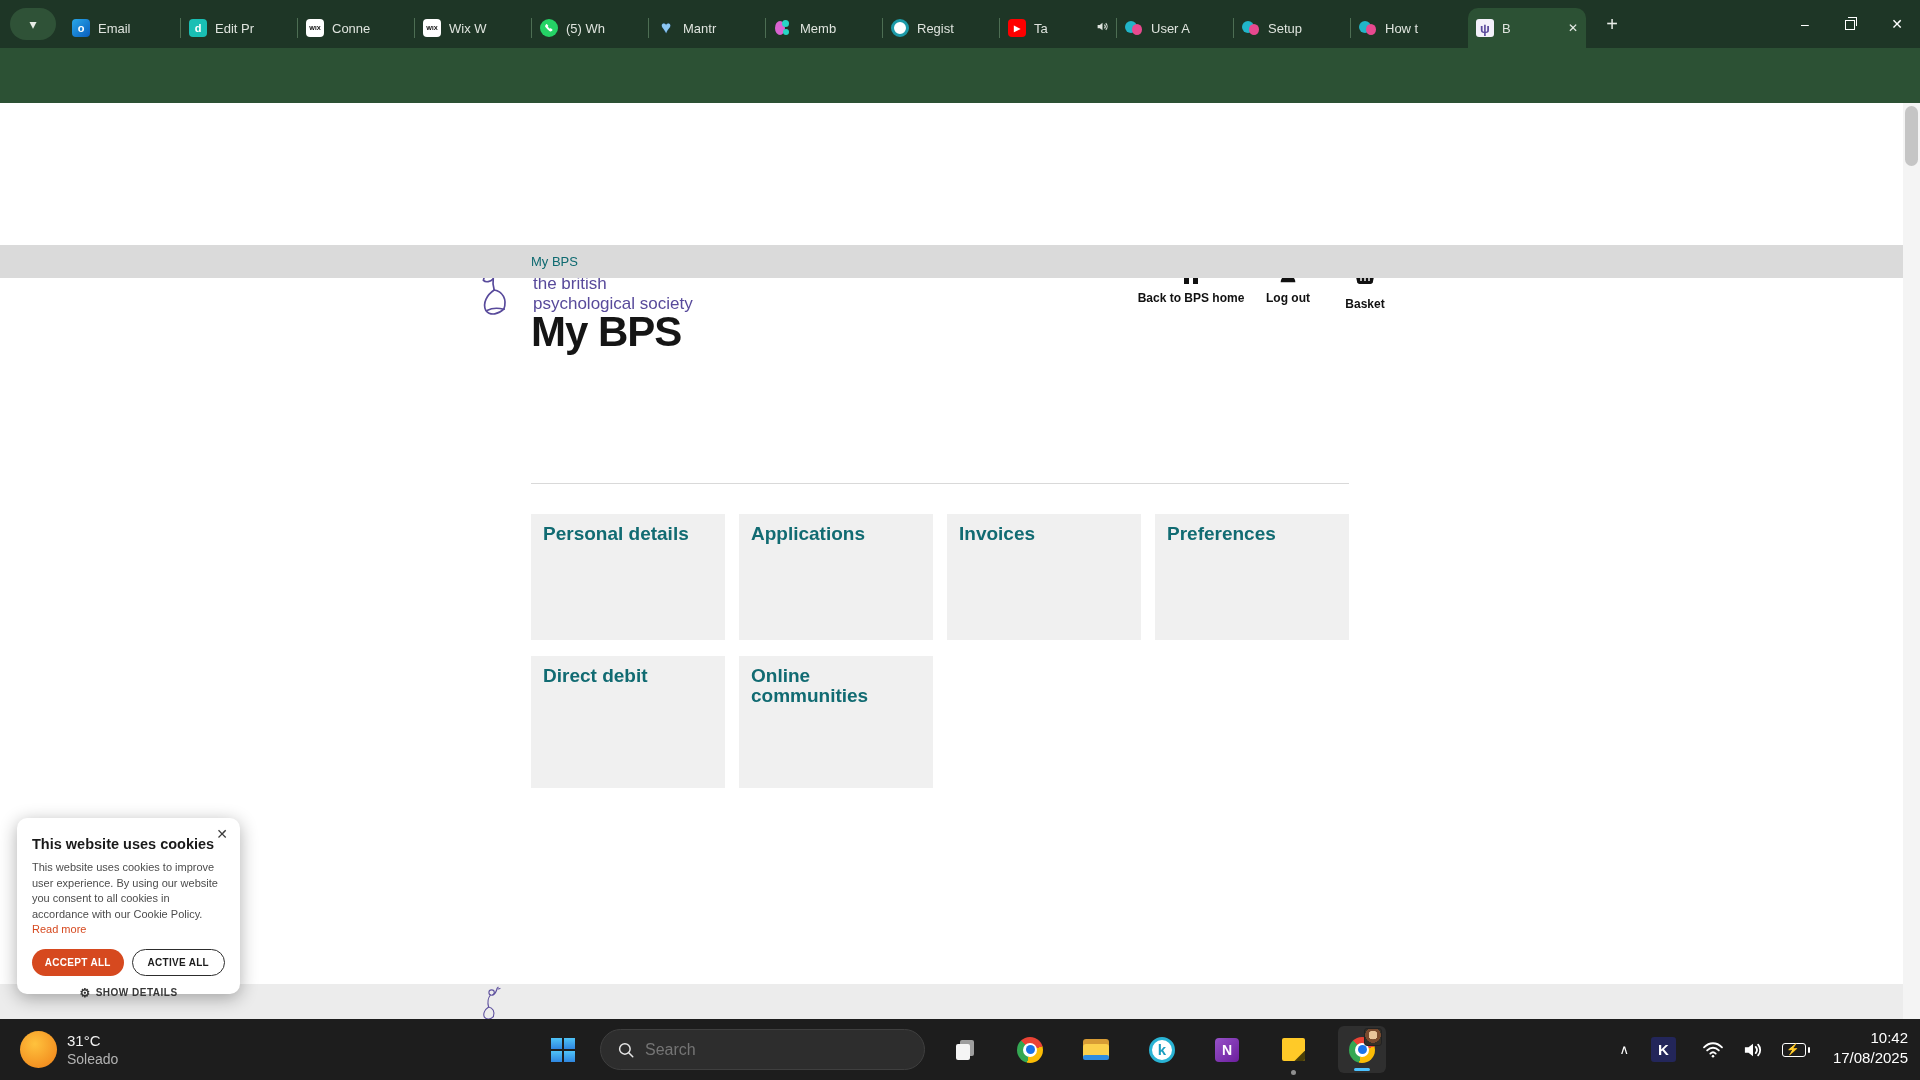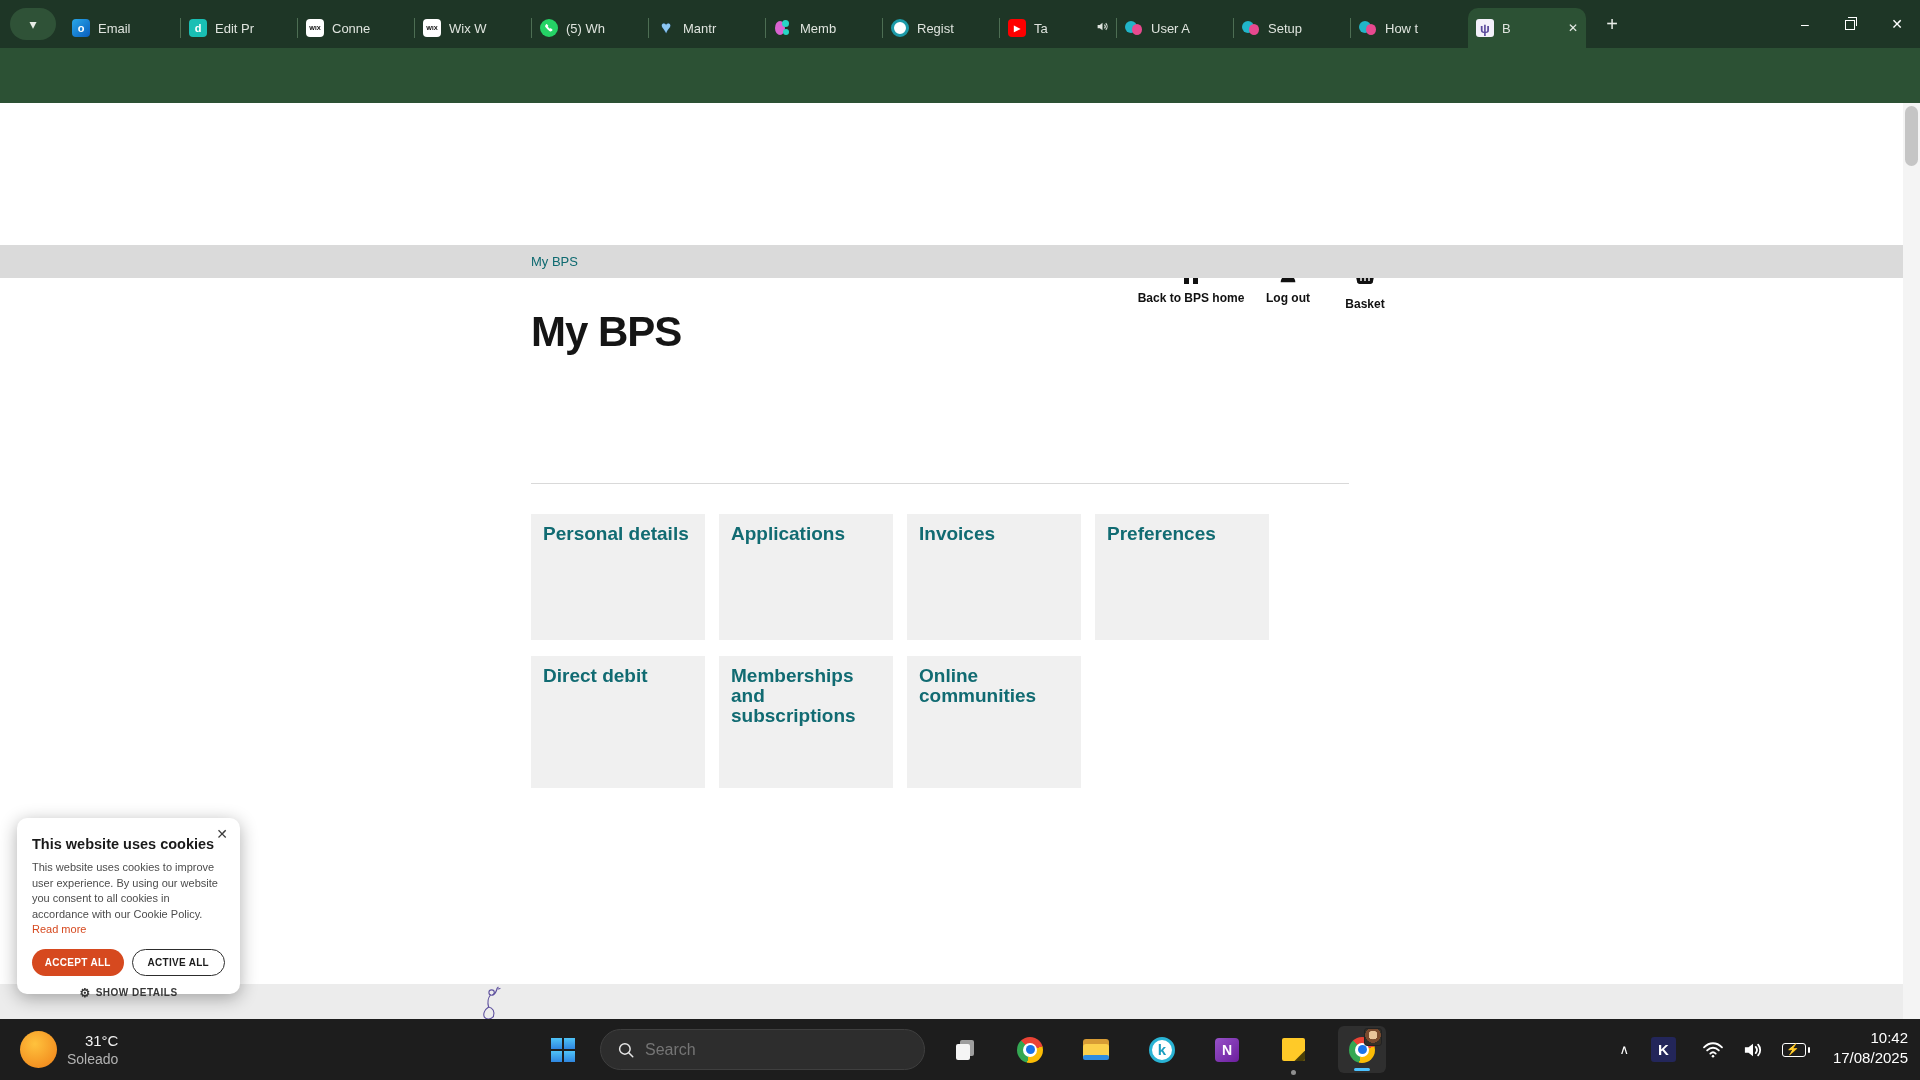--- a/index.html
+++ b/index.html
@@ -73,21 +73,21 @@
   .hdr-nav{position:absolute;top:160px;display:flex;flex-direction:column;align-items:center;cursor:pointer;}
   .hdr-nav .lbl{margin-top:6px;font-size:12px;font-weight:bold;color:#111;white-space:nowrap;}
   .badge{position:absolute;right:-8px;top:-5px;width:15px;height:15px;border-radius:50%;background:#3b2a5e;
     color:#fff;font-size:9px;font-weight:bold;display:flex;align-items:center;justify-content:center;}
   .breadcrumb-bar{position:absolute;left:0;top:142px;width:1920px;height:33px;background:#dadada;display:flex;align-items:center;}
   .breadcrumb-link{margin-left:531px;font-size:13px;color:#0e6a70;cursor:pointer;}
   .page-title{position:absolute;left:531px;top:205px;font-size:42px;font-weight:800;color:#151515;letter-spacing:-1px;}
   .member{position:absolute;left:540px;top:300px;color:#116b72;font-size:20px;font-weight:bold;line-height:25px;letter-spacing:.3px;}
   .rule{position:absolute;left:531px;top:380px;width:818px;height:1px;background:#d9d9d9;}
   .cards{position:absolute;left:531px;top:411px;width:818px;display:flex;flex-wrap:wrap;gap:16px 14px;}
-  .card{width:174px;background:#f0f0f0;box-sizing:border-box;padding:10px 12px;cursor:pointer;}
+  .card{width:194px;background:#f0f0f0;box-sizing:border-box;padding:10px 12px;cursor:pointer;}
   .card.r1{height:126px;}
   .card.r2{height:132px;}
   .card-title{color:#116b72;font-size:19px;font-weight:bold;line-height:20px;width:150px;}
   .footer-strip{position:absolute;left:0;top:881px;width:1920px;height:35px;background:#ececec;}
   .footer-fig{position:absolute;left:478px;top:883px;opacity:.95;}
   .pg-scrollbar{position:absolute;right:0;top:0;width:17px;height:916px;background:#f4f4f4;}
   .pg-thumb{position:absolute;right:2px;top:3px;width:13px;height:60px;background:#c5c5c5;border-radius:7px;cursor:pointer;}
 
   
   .cookie{position:absolute;left:17px;top:818px;width:223px;height:176px;background:#fff;border-radius:10px;
@@ -100,21 +100,21 @@
   .btn-accept{width:92px;height:27px;border-radius:14px;background:#d6491f;color:#fff;font-size:10px;font-weight:bold;
     display:flex;align-items:center;justify-content:center;letter-spacing:.3px;cursor:pointer;}
   .btn-decline{width:94px;height:27px;border-radius:14px;background:#fff;border:1.5px solid #2d2d2d;box-sizing:border-box;
     color:#1c1c1c;font-size:10px;font-weight:bold;display:flex;align-items:center;justify-content:center;letter-spacing:.3px;cursor:pointer;}
   .cookie-details{margin-top:10px;display:flex;align-items:center;justify-content:center;gap:5px;
     font-size:10px;font-weight:bold;color:#383838;letter-spacing:.5px;cursor:pointer;}
   .gear{font-size:12px;color:#333;}
 
   
   .taskbar{position:absolute;left:0;top:1019px;width:1920px;height:61px;background:#1d1d1d;}
-  .weather{position:absolute;left:20px;top:0;height:61px;display:flex;align-items:center;cursor:pointer;text-align:right;}
+  .weather{position:absolute;left:20px;top:0;height:61px;display:flex;align-items:center;cursor:pointer;}
   .sun{width:37px;height:37px;border-radius:50%;background:radial-gradient(circle at 40% 35%,#ffc23d,#ef7f17);}
   .weather-txt{margin-left:10px;}
   .weather-temp{font-size:15px;color:#f1f1f1;}
   .weather-cond{font-size:14px;color:#b3b3b3;margin-top:2px;}
   .tb-slot{position:absolute;top:7px;width:48px;height:47px;border-radius:6px;display:flex;align-items:center;justify-content:center;cursor:pointer;}
   .start-grid{width:24px;height:24px;display:grid;grid-template-columns:11px 11px;grid-template-rows:11px 11px;gap:2px;}
   .start-grid i{background:linear-gradient(180deg,#4fc3f7,#2f86e0);}
   .search-pill{position:absolute;left:600px;top:10px;width:325px;height:41px;border-radius:21px;background:#2d2d2d;
     border:1px solid #3f3f3f;box-sizing:border-box;display:flex;align-items:center;}
   .search-pill input{background:transparent;border:none;outline:none;color:#cfcfcf;font-size:16px;
@@ -290,20 +290,36 @@
           <line x1="18.5" y1="17" x2="18.5" y2="8"></line>
           <line x1="18.5" y1="8" x2="21" y2="9"></line>
       </svg>
     </div>
     <div class="avatar"></div>
     <div class="tool-icon dots-pos">⋮</div>
   </div>
 
   <div class="page">
 
+    <div class="bps-logo">
+      <svg width="48" height="72" viewBox="0 0 40 60" fill="none" stroke="#584a9b" stroke-width="1.4" stroke-linecap="round">
+        <circle cx="21" cy="11" r="4.5"></circle>
+        <path d="M23 15 C27 13 29 9 30 5"></path>
+        <path d="M30 4 l2 -2 M32 5 l3 -1 M31 2 l0 -2 M34 3 l2 2"></path>
+        <path d="M19 15 C15 20 14 28 16 35"></path>
+        <path d="M18 19 C12 17 8 21 7 27 C9 29 13 28 15 26"></path>
+        <path d="M16 35 C10 39 6 46 9 52 C13 57 20 55 24 51"></path>
+        <path d="M16 35 C23 36 27 43 24 51"></path>
+        <path d="M10 52 C14 50 20 50 24 51"></path>
+      </svg>
+      <div class="bps-logo-text">
+        <div>the british</div>
+        <div>psychological society</div>
+      </div>
+    </div>
 
     <div class="hdr-nav" style="left:1141px;width:100px;">
       <svg width="24" height="22" viewBox="0 0 24 22">
           <path fill="#111" d="M12 1 2 10h3v11h5v-7h4v7h5V10h3L12 1z"></path>
         </svg>
       <span class="lbl">Back to BPS home</span>
     </div>
     <div class="hdr-nav" style="left:1258px;width:60px;">
       <svg width="22" height="22" viewBox="0 0 24 24">
           <circle cx="12" cy="7" r="4.5" fill="#111"></circle>
@@ -340,23 +356,20 @@
           <div class="card-title">Applications</div>
         </div>
       <div class="card r1">
           <div class="card-title">Invoices</div>
         </div>
       <div class="card r1">
           <div class="card-title">Preferences</div>
         </div>
       <div class="card r2">
           <div class="card-title">Direct debit</div>
-        </div>
-      <div class="card r2">
-          <div class="card-title">Memberships and subscriptions</div>
         </div>
       <div class="card r2">
           <div class="card-title">Online communities</div>
         </div>
     </div>
 
     <div class="footer-strip"></div>
     <svg class="footer-fig" width="26" height="36" viewBox="0 0 40 60" fill="none" stroke="#584a9b" stroke-width="1.8" stroke-linecap="round">
       <circle cx="21" cy="11" r="4.5"></circle>
       <path d="M23 15 C27 13 29 9 30 5"></path>

